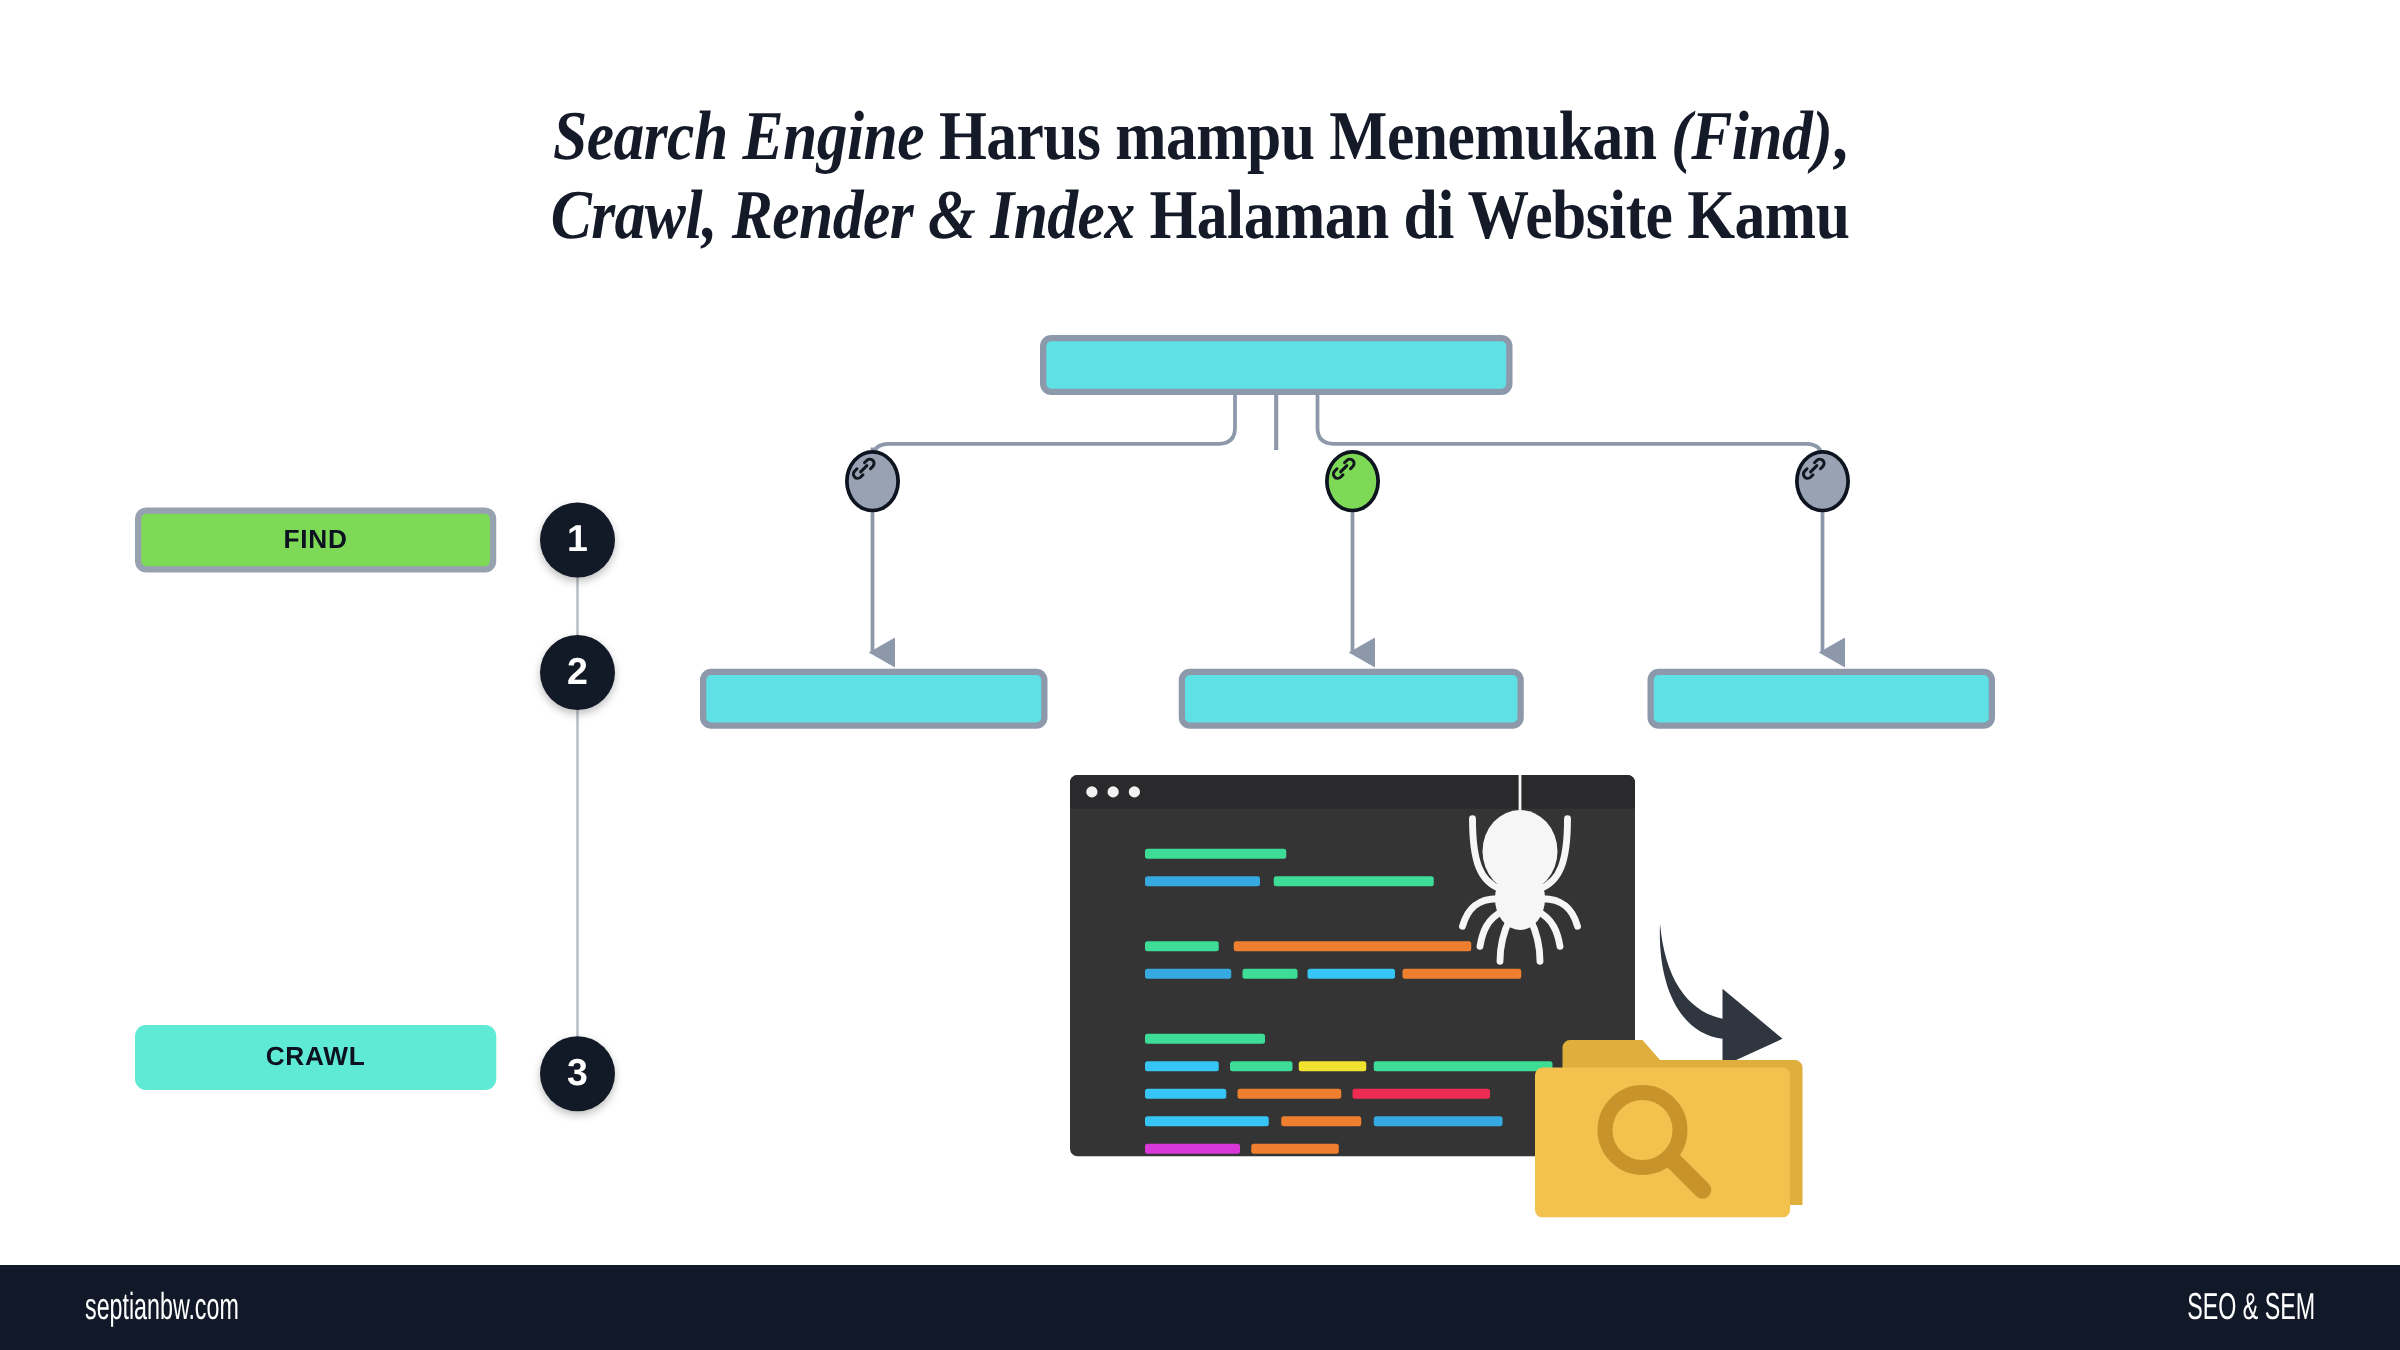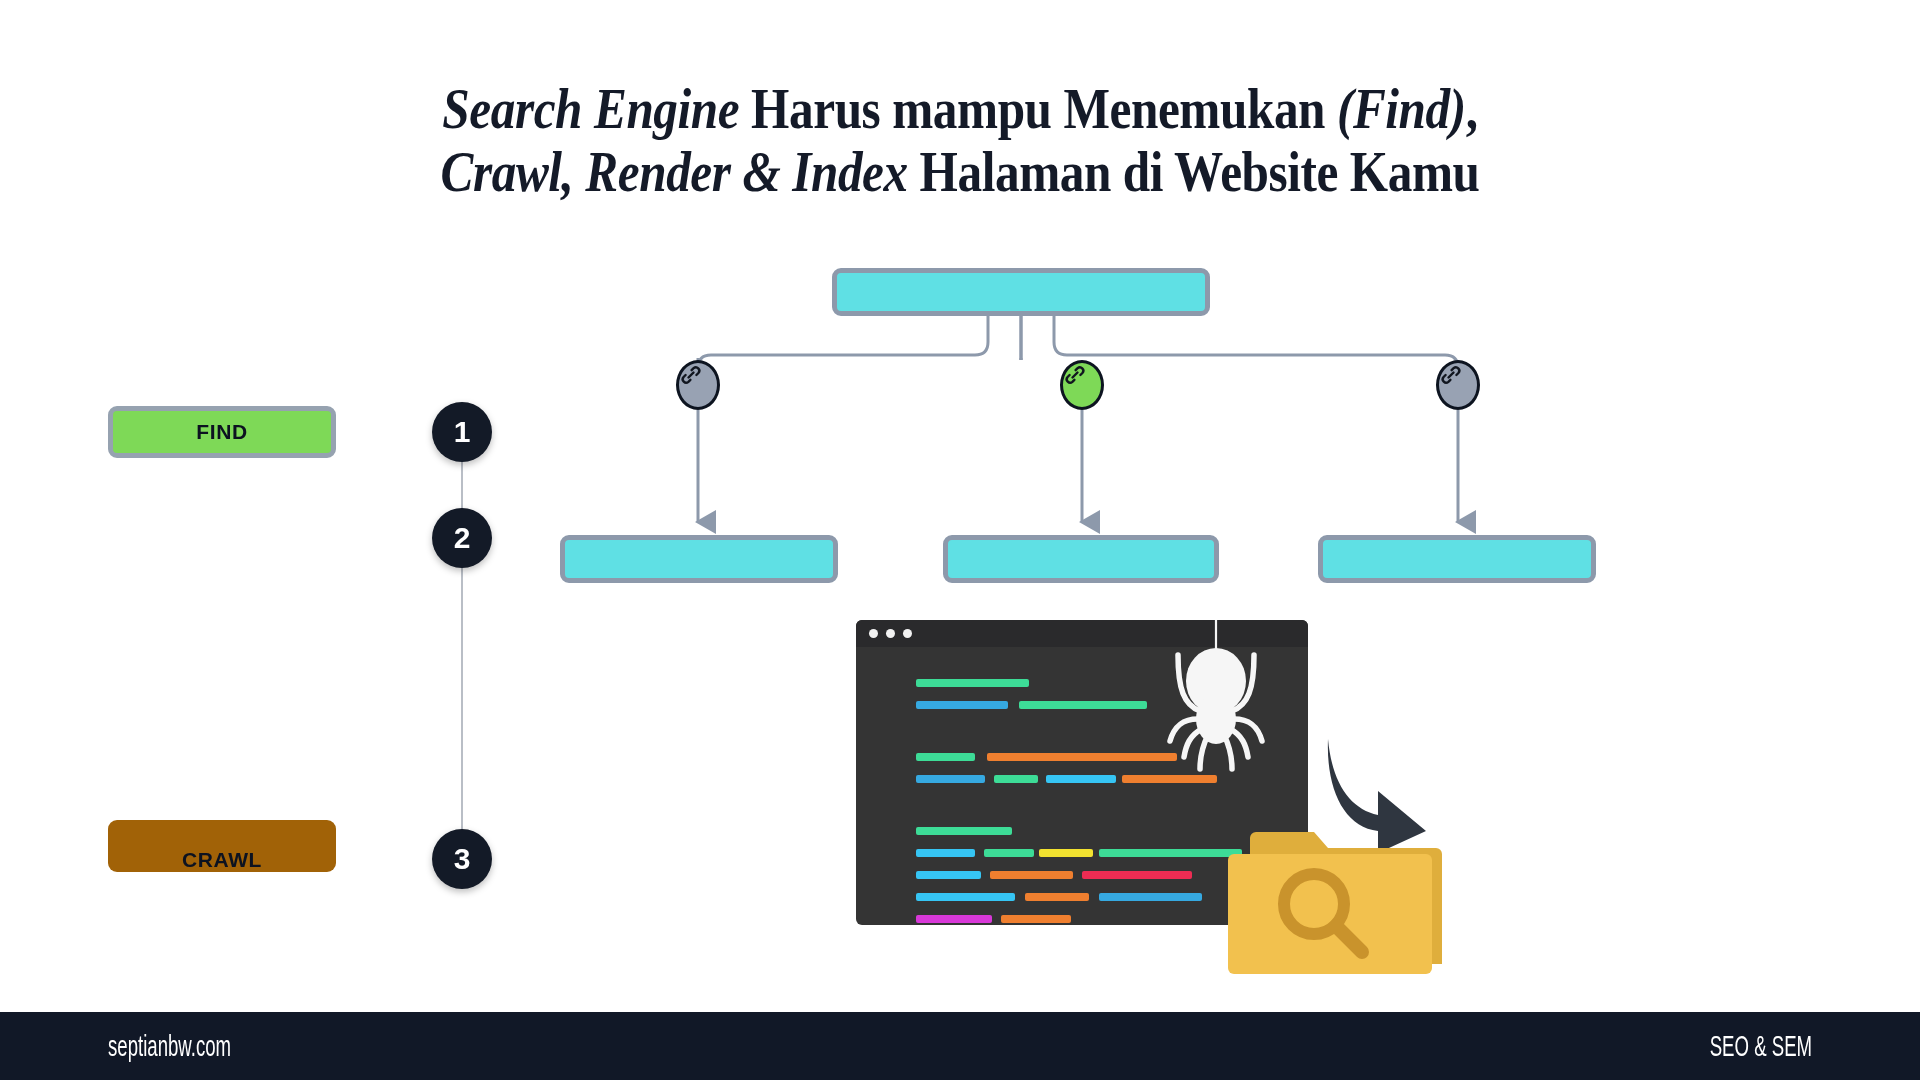--- a/index.html
+++ b/index.html
@@ -32,37 +32,37 @@
     transform: scaleX(0.88);
   }
   #title-block .ln { display: block; white-space: nowrap; }
   #title-block .it { font-style: italic; }
 
   
   #steps { position: absolute; left: 0; top: 0; width: 520px; height: 1080px; }
 
   .step-chip {
     position: absolute;
-    width: 228px;
+    width: 289px;
     height: 52px;
     left: 108px;
     border-radius: 9px;
     box-sizing: border-box;
     display: flex;
     align-items: center;
     justify-content: center;
     font-size: 21px;
     font-weight: bold;
     letter-spacing: 0.6px;
     color: #0c1220;
   }
   .step-chip.bordered { border: 5px solid #96a2b0; }
   #chip-find  { top: 406px; background: #7ed957; }
   #chip-index { top: 512px; background: #5fe0e4; }
-  #chip-crawl { top: 820px; background: #a16207; border: none; align-items: flex-end; }
+  #chip-crawl { top: 820px; background: #5eead4; border: none; }
 
   #step-rail {
     position: absolute;
     left: 461px;
     top: 455px;
     width: 2px;
     height: 405px;
     background: #b9bec6;
   }
 
@@ -157,21 +157,21 @@
   
   #footer {
     position: absolute;
     left: 0; bottom: 0;
     width: 1920px;
     height: 68px;
     background: #111827;
     display: flex;
     align-items: center;
     justify-content: space-between;
-    padding: 0 108px;
+    padding: 0 68px;
     box-sizing: border-box;
   }
   #footer .f-text {
     color: #ffffff;
     font-family: "Liberation Sans", sans-serif;
     font-size: 30px;
     transform: scaleX(0.62);
     transform-origin: left center;
     white-space: nowrap;
   }

